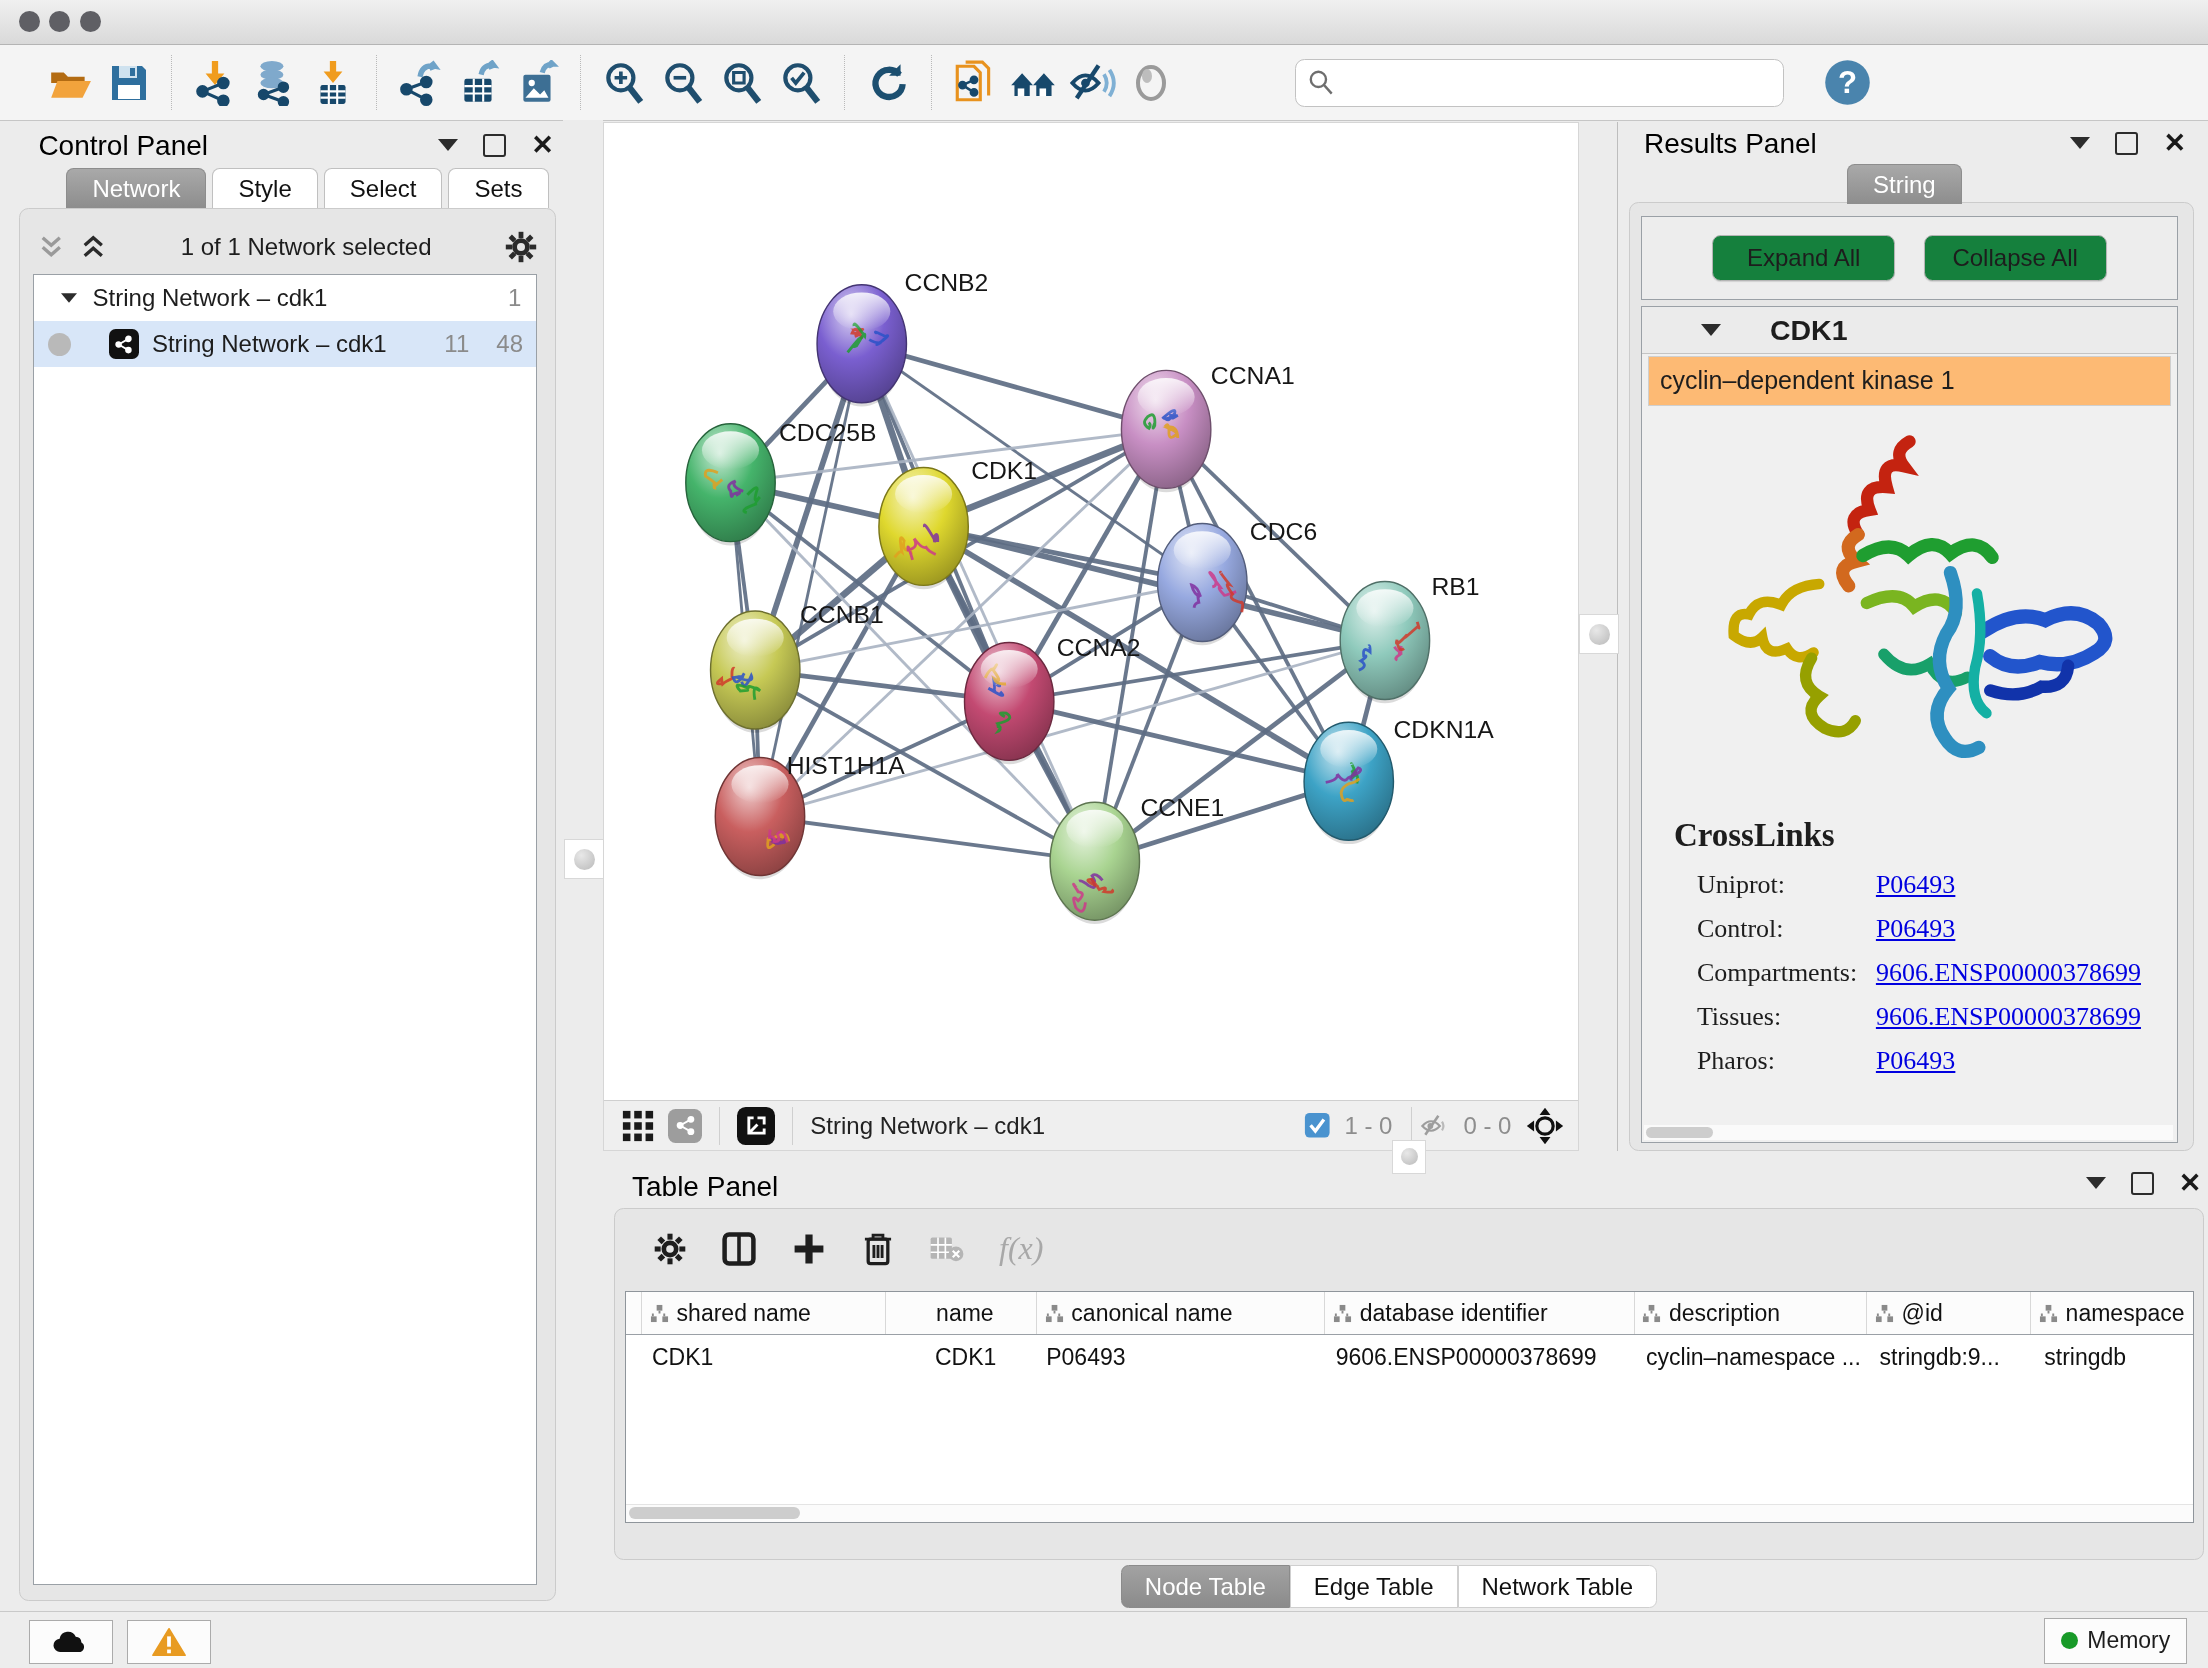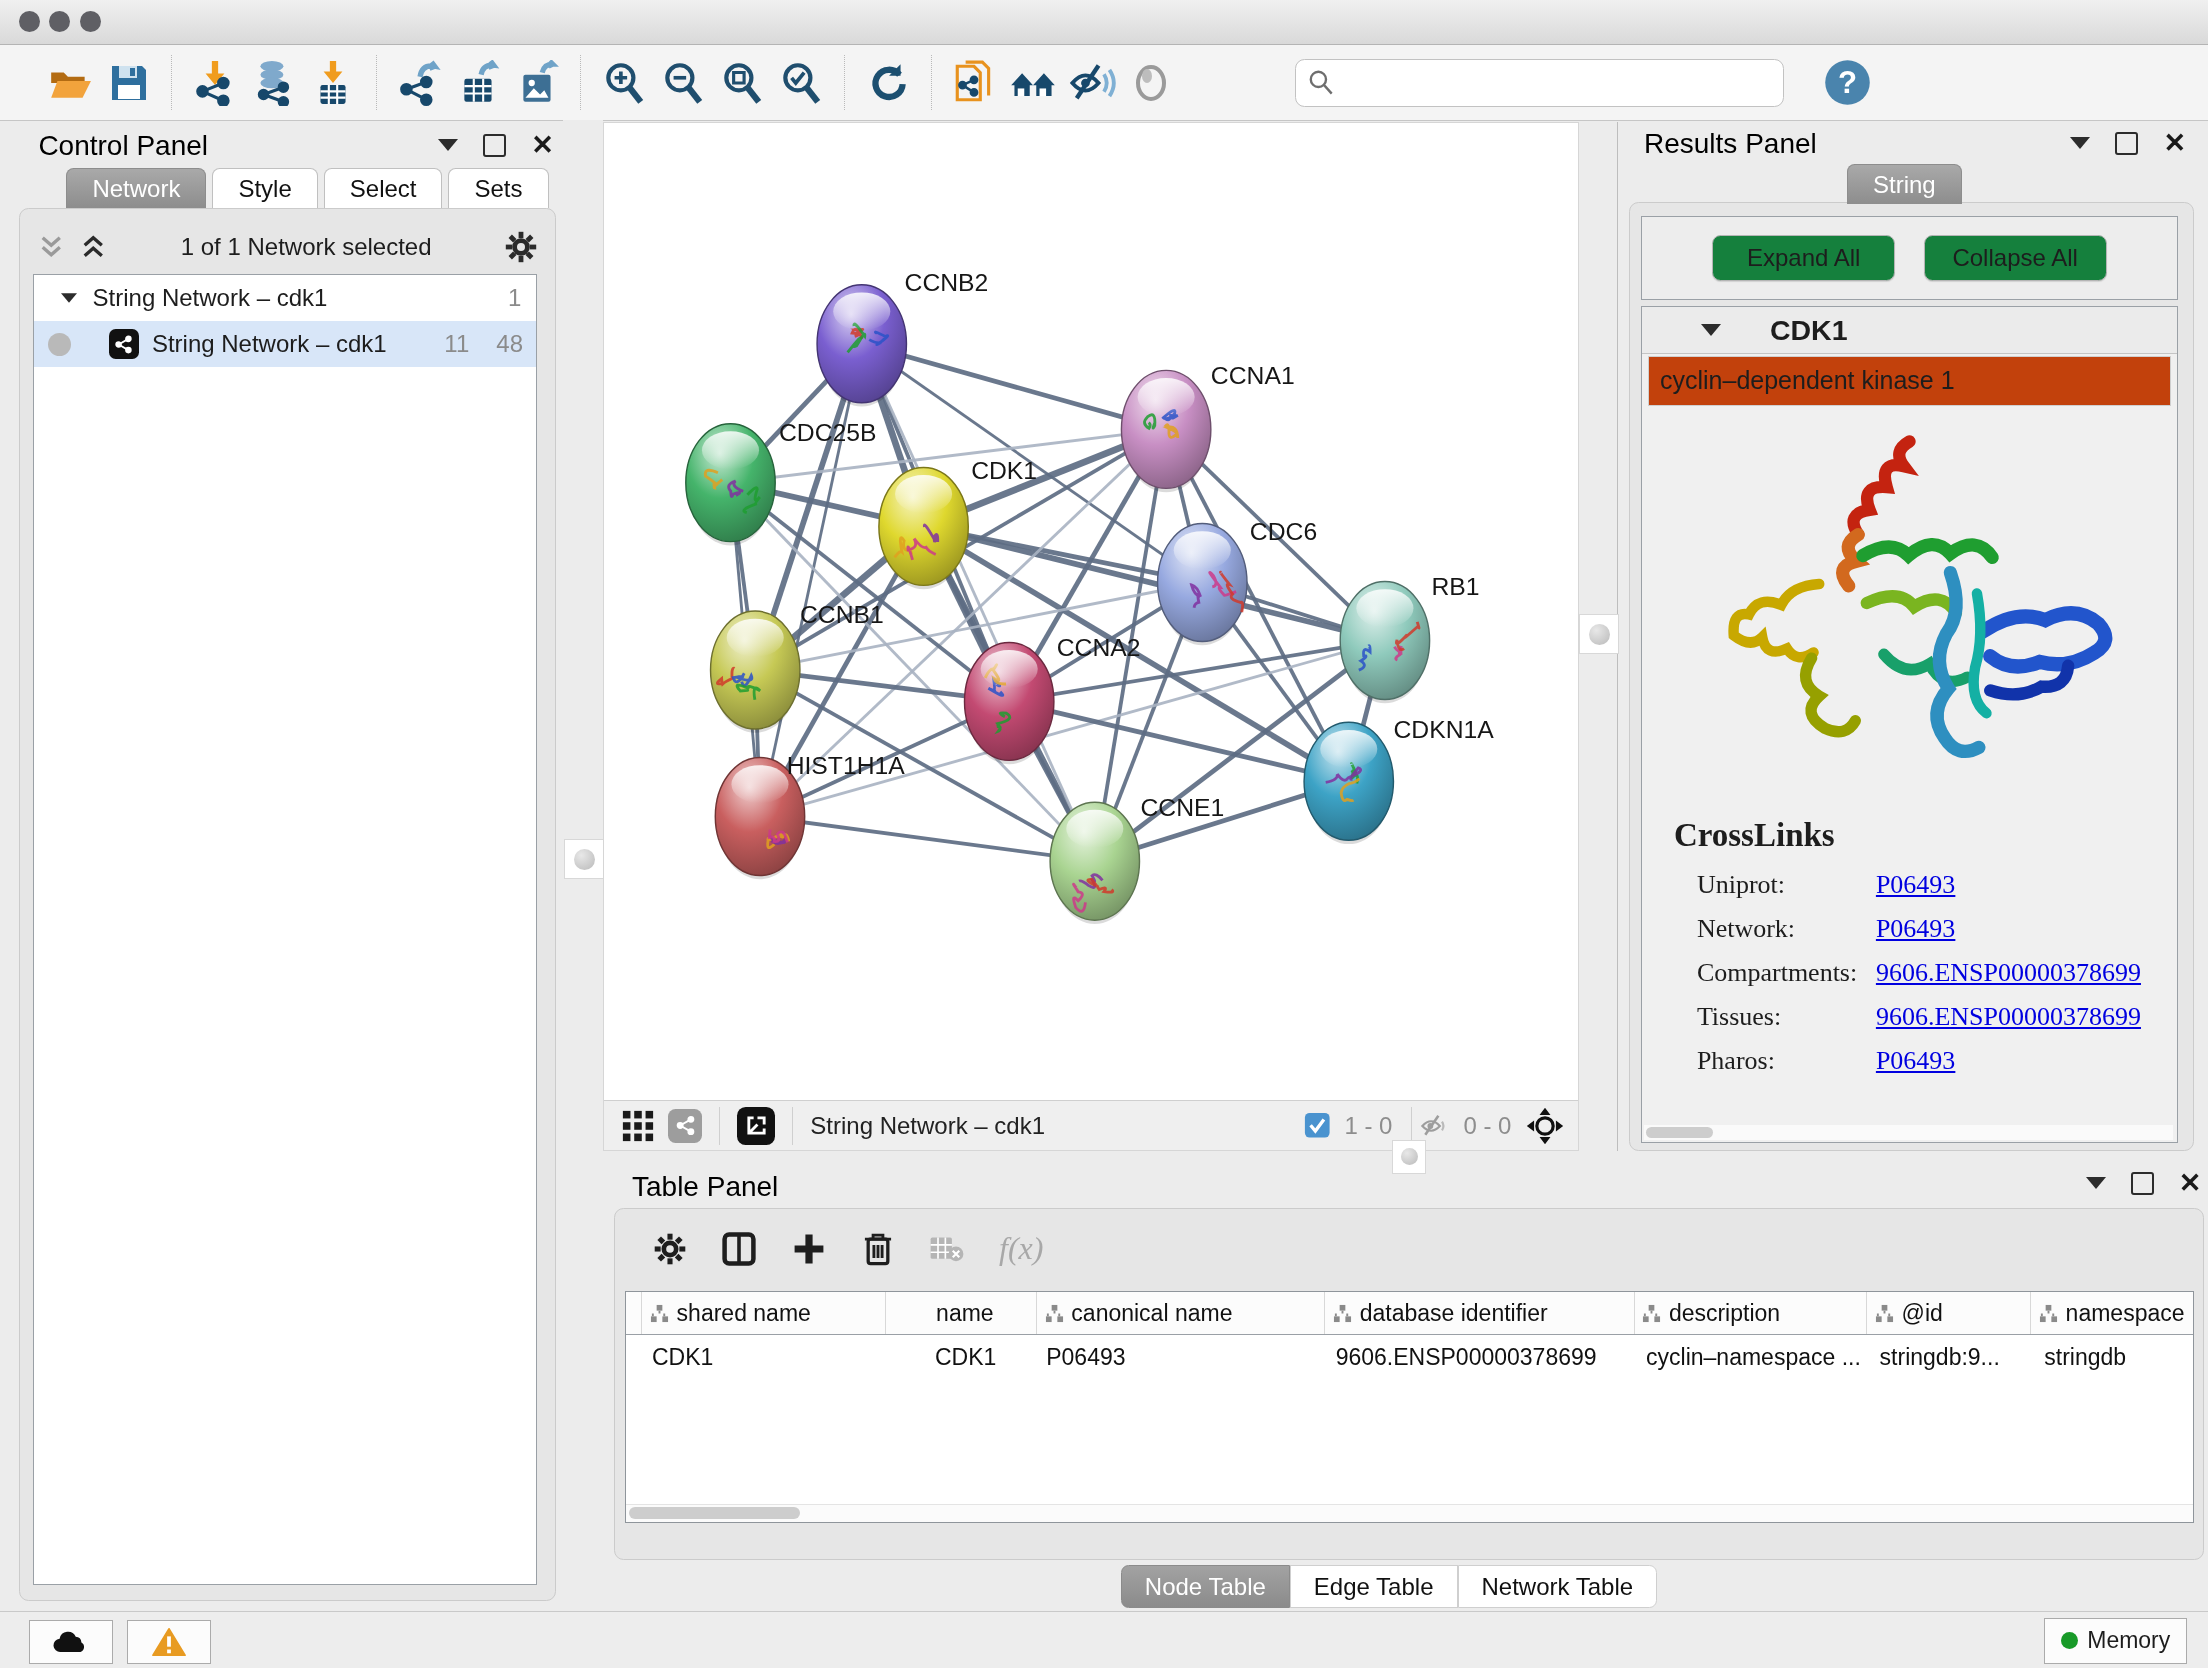--- a/index.html
+++ b/index.html
@@ -595,21 +595,21 @@
       <div class="btn" style="width:181px;height:44px">Expand All</div>
       <div class="btn" style="width:181px;height:44px">Collapse All</div>
     </div>
     <div class="abs" style="left:11.4px;top:103px;width:535px;height:835px;border:1.9px solid #9aa0a6;background:#f0f0f0">
       <div style="height:46px;background:#ebebeb;border-bottom:1px solid #c4c4c4;display:flex;align-items:center">
         <div style="width:59px"></div>
         <div class="tri-down"></div>
         <div style="width:49px"></div>
         <div style="font-size:28.5px;font-weight:bold">CDK1</div>
       </div>
-      <div style="margin:1.9px 5.7px;border:1px solid #cfcfcf;background:#c2410c;padding:9.5px 11.4px;font-size:25px">cyclin–dependent kinase 1</div>
+      <div style="margin:1.9px 5.7px;border:1px solid #cfcfcf;background:#fdba74;padding:9.5px 11.4px;font-size:25px">cyclin–dependent kinase 1</div>
       <div style="height:409px;display:flex;align-items:center;justify-content:center">
         <svg width="409" height="399" viewBox="0 0 430 420">
           <g fill="none" stroke-linecap="round">
             <path d="M215 30 q-18 10 -6 26 q-26 -6 -18 22 q-28 -2 -18 24 q-26 4 -12 26" stroke="#c42310" stroke-width="13"></path>
             <path d="M161 128 q-20 12 -2 28 q-24 6 -8 26" stroke="#d2691e" stroke-width="14"></path>
             <path d="M120 180 q-30 2 -40 22 q-24 -10 -34 10 q-18 -4 -16 22 q18 14 30 2 q4 22 26 12 q10 16 28 4" stroke="#c8a800" stroke-width="11"></path>
             <path d="M112 258 q-16 26 8 40 q-20 18 6 34 q22 10 32 -8" stroke="#96a000" stroke-width="12"></path>
             <path d="M166 150 q30 -18 48 0 q26 -22 44 -2 q28 -20 44 4" stroke="#1f9e30" stroke-width="14"></path>
             <path d="M170 200 q34 -16 50 4 q28 -18 44 6" stroke="#7ab520" stroke-width="13"></path>
             <path d="M188 254 q22 26 48 10 q14 28 40 14" stroke="#18a06a" stroke-width="12"></path>
@@ -620,21 +620,21 @@
           </g>
         </svg>
       </div>
       <div class="serif" style="margin-left:32px;font-size:33px;font-weight:bold">CrossLinks</div>
       <div class="serif" style="margin:9.5px 0 0 55px;font-size:26px;line-height:44px">
         <div style="display:flex">
           <div style="width:179px">Uniprot:</div>
           <a class="link">P06493</a>
         </div>
         <div style="display:flex">
-          <div style="width:179px">Network:</div>
+          <div style="width:179px">Control:</div>
           <a class="link">P06493</a>
         </div>
         <div style="display:flex">
           <div style="width:179px">Compartments:</div>
           <a class="link">9606.ENSP00000378699</a>
         </div>
         <div style="display:flex">
           <div style="width:179px">Tissues:</div>
           <a class="link">9606.ENSP00000378699</a>
         </div>

